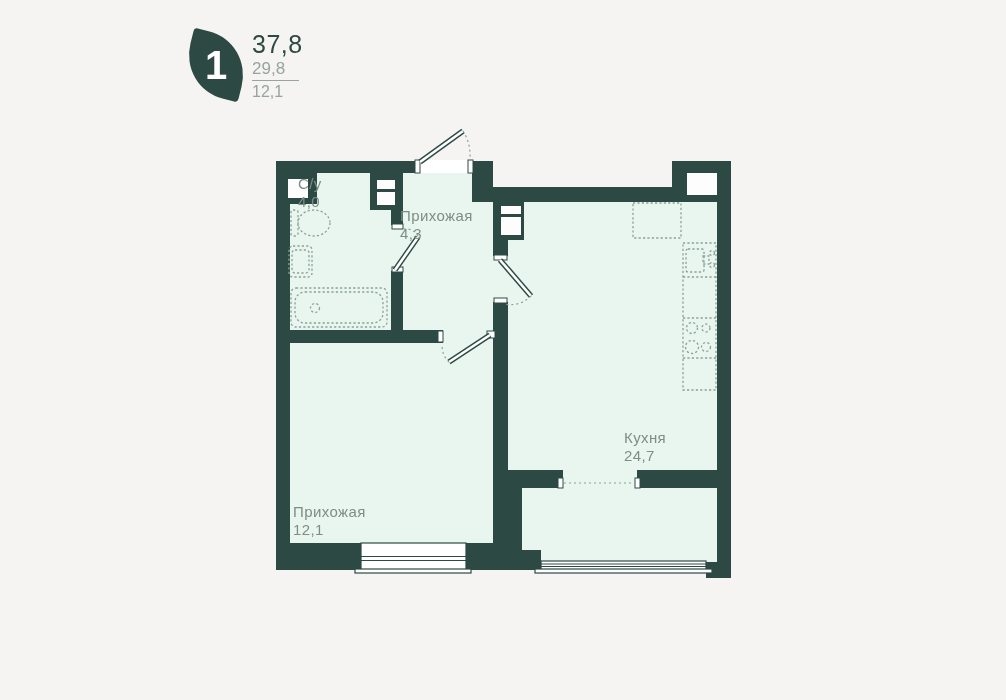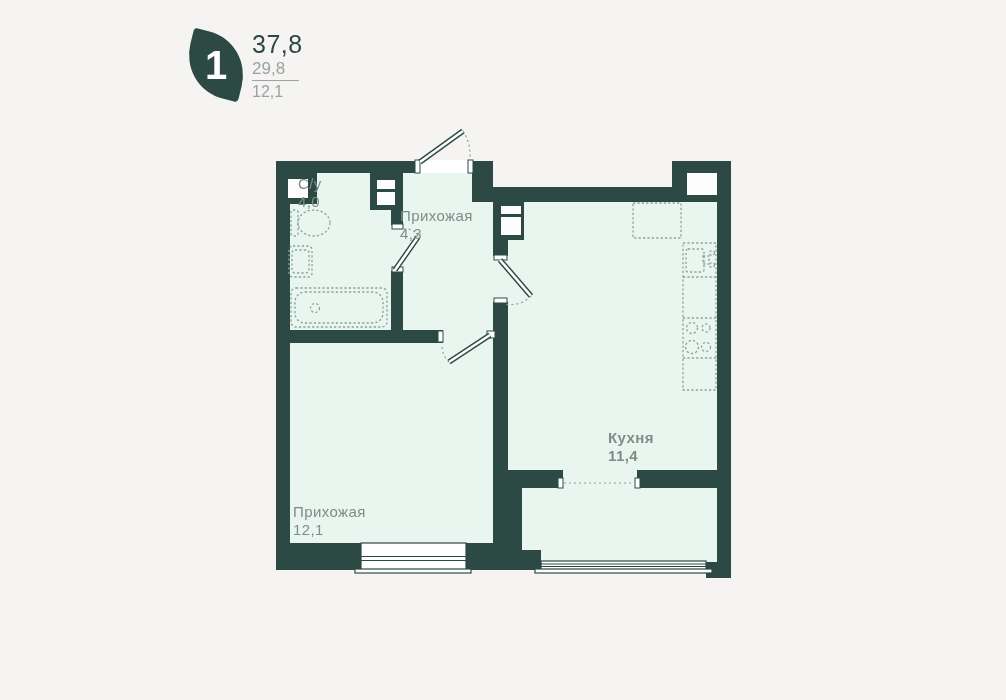--- a/index.html
+++ b/index.html
@@ -196,22 +196,22 @@
   </svg>
 
   <div class="room-label ta-r" style="left:298px;top:175px;width:70px;">
     <span>С/у</span>
     <span class="area">4,0</span>
   </div>
   <div class="room-label ta-r" style="left:400px;top:207px;width:97px;">
     <span>Прихожая</span>
     <span class="area">4,3</span>
   </div>
-  <div class="room-label ta-r" style="left:608px;top:429px;width:90px;font-weight:bold;">
+  <div class="room-label ta-r" style="left:624px;top:429px;width:90px;">
     <span>Кухня</span>
-    <span class="area">11,4</span>
+    <span class="area">24,7</span>
   </div>
   <div class="room-label ta-l" style="left:293px;top:503px;width:110px;">
     <span>Прихожая</span>
     <span class="area">12,1</span>
   </div>
 
 </div>
 
 </body></html>

